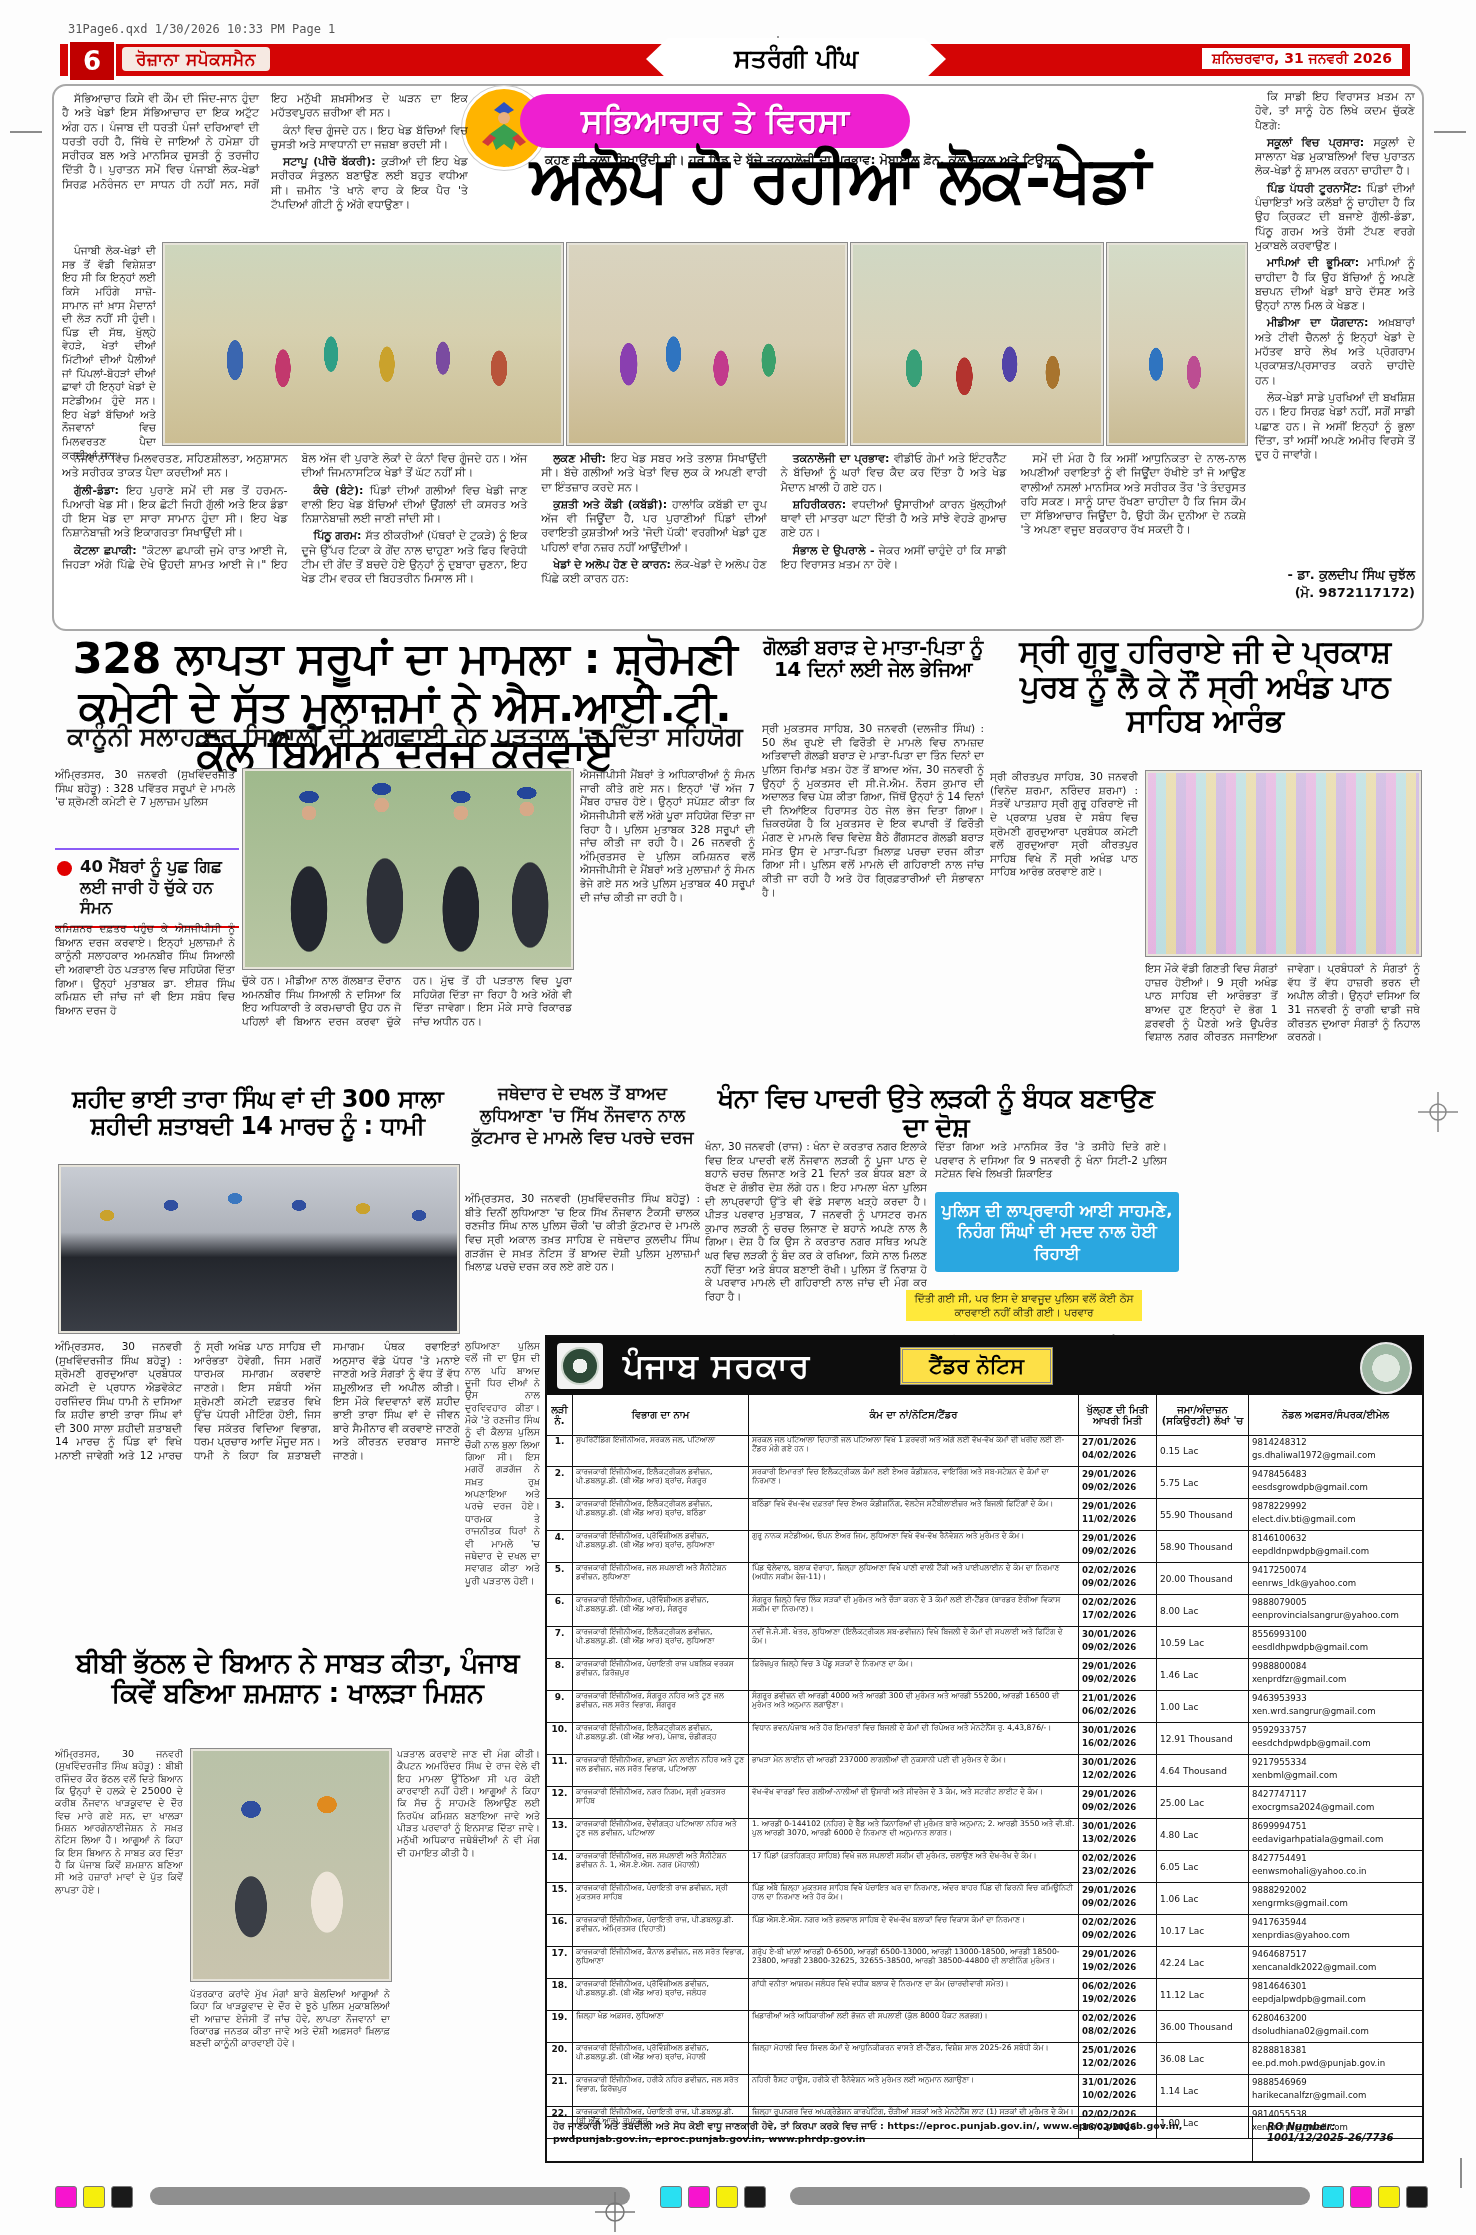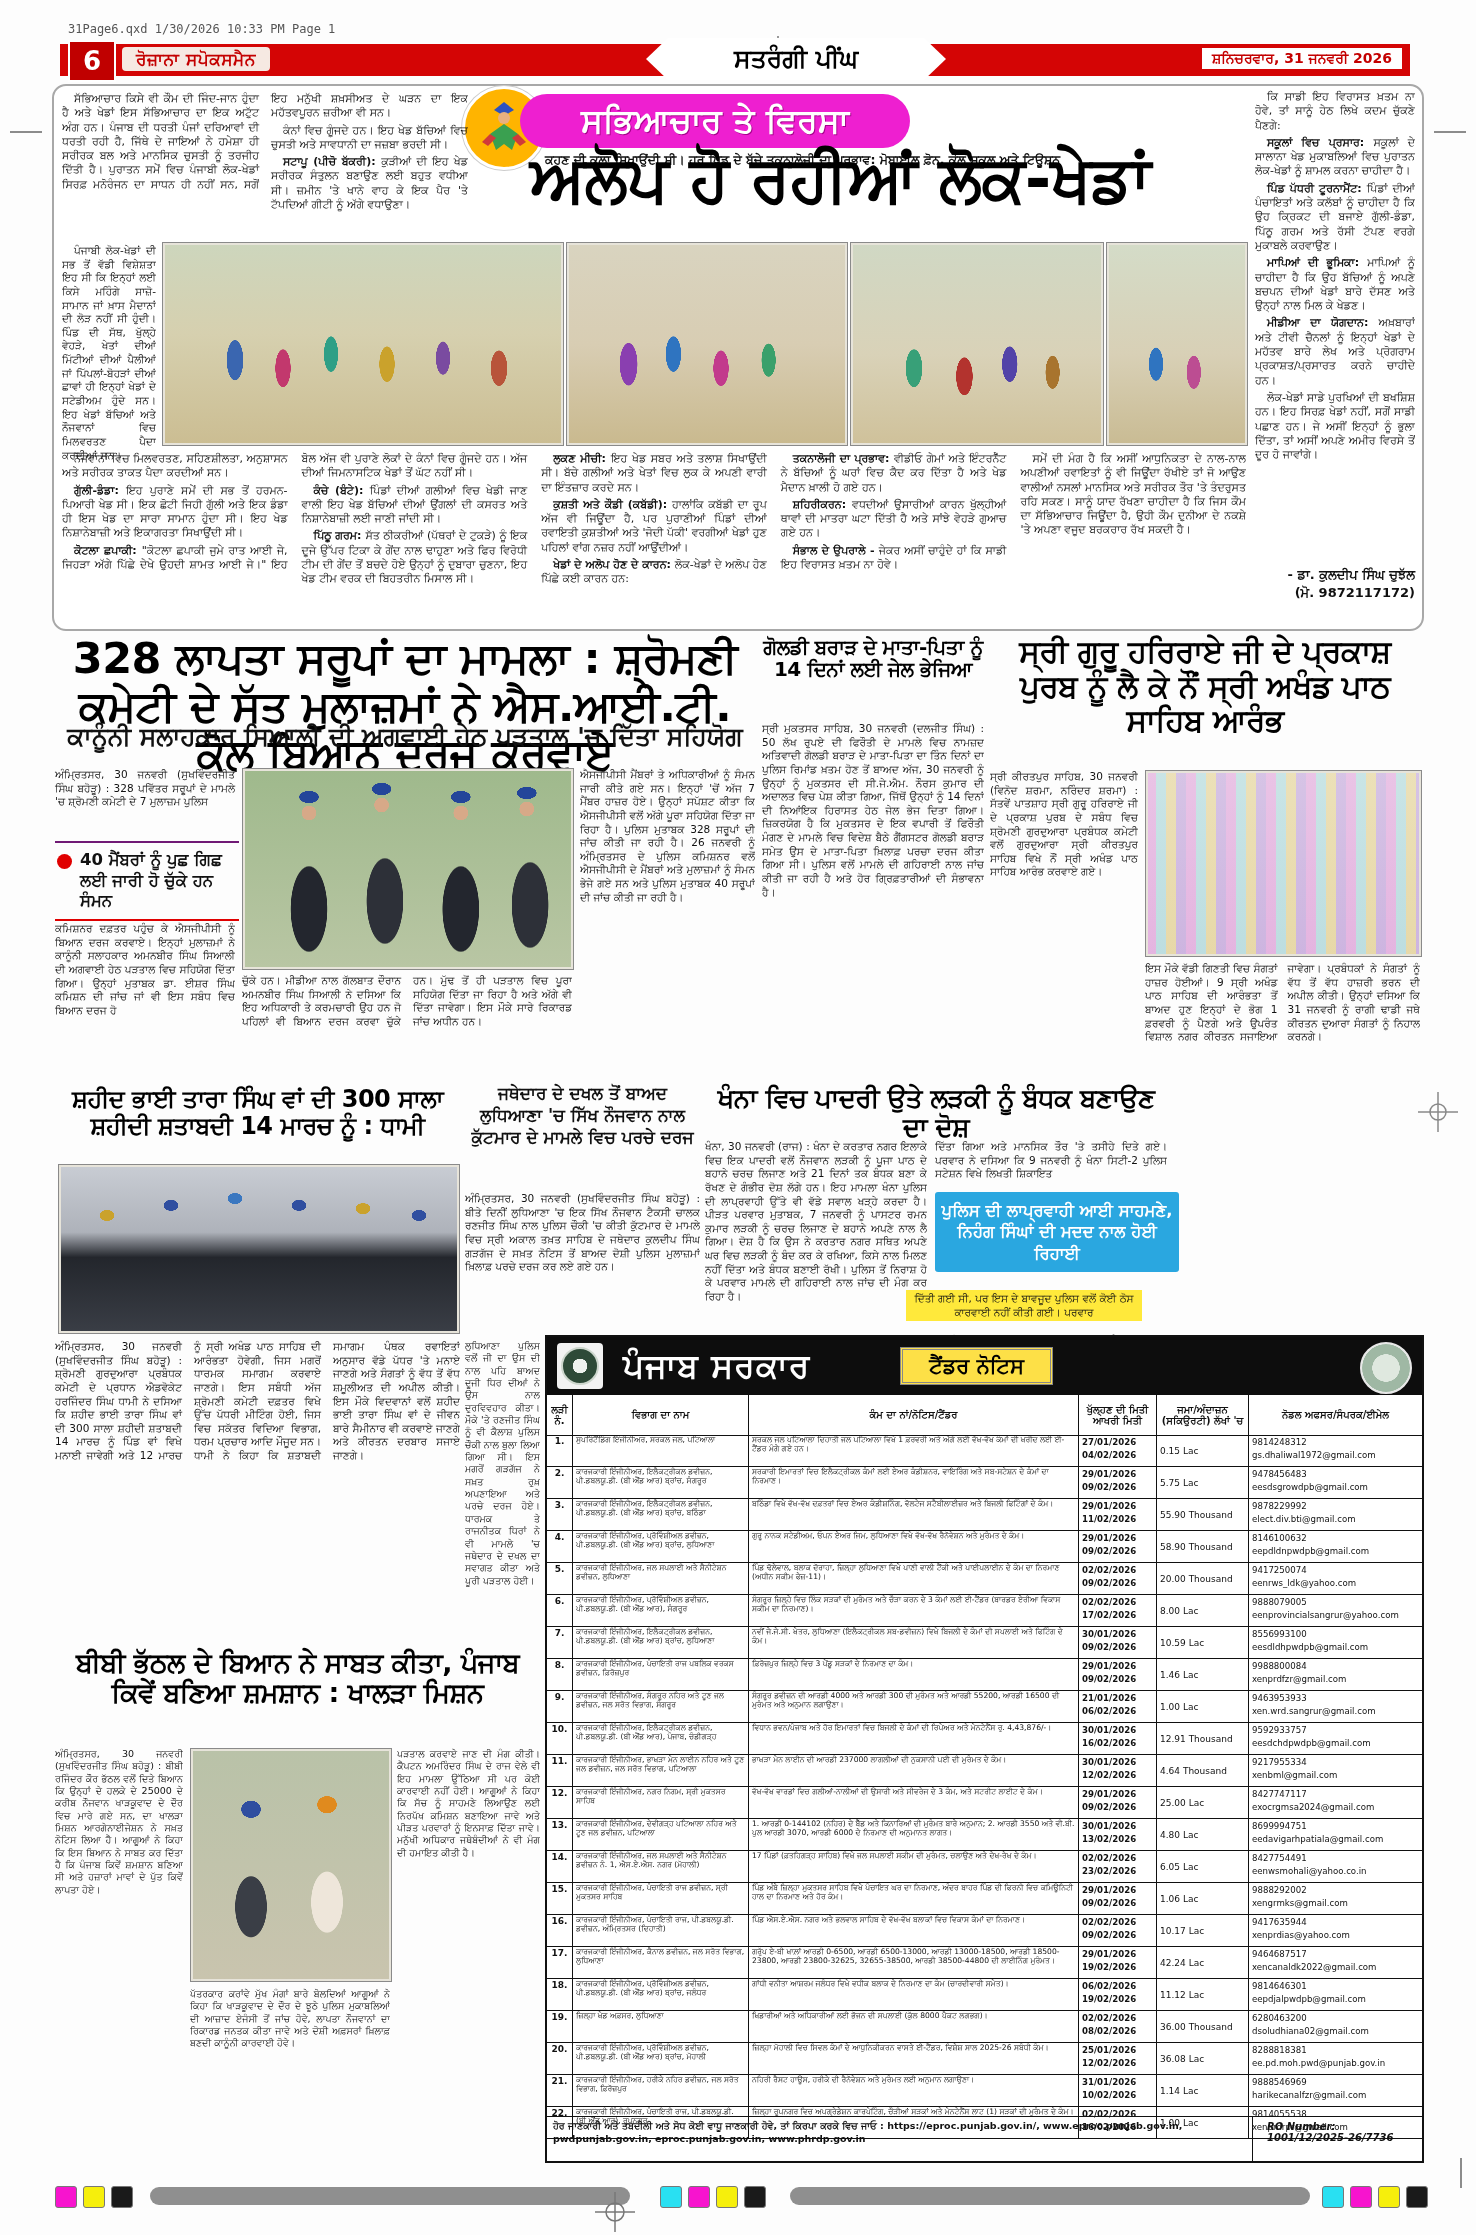--- a/index.html
+++ b/index.html
@@ -101,21 +101,21 @@
      radial-gradient(26px 50px at 68% 66%,#eee6da 0 60%,transparent 62%),
      linear-gradient(180deg,#b9c2a8 0%,#c9c4ae 100%);}
   .ph-baby{background:
      radial-gradient(30px 26px at 50% 30%,#e7b58e 0 60%,transparent 62%),
      radial-gradient(40px 20px at 50% 22%,#2a2523 0 60%,transparent 62%),
      radial-gradient(55px 50px at 50% 74%,#c6122a 0 60%,transparent 62%),
      linear-gradient(180deg,#4a4440 0%,#6a5f58 60%,#8a7b6e 100%);}
   
   .headline{font-weight:800;color:#000;line-height:1.12;text-align:center;letter-spacing:-.5px;}
   .subhead{font-weight:bold;text-align:center;}
-  .callout{border-top:2px solid #701a75;border-bottom:2px solid #e00000;margin:15px 0;padding:7px 2px;
+  .callout{border-top:2px solid #8b5cf6;border-bottom:2px solid #e00000;margin:22px 0;padding:7px 2px;
      display:flex;gap:8px;align-items:flex-start;}
   .callout .dot{flex:0 0 15px;width:15px;height:15px;border-radius:50%;background:#e00000;margin-top:4px;}
   .callout .ctext{font-size:16.5px;font-weight:bold;line-height:1.25;}
   .bluebox{background:#2aa7e0;color:#fff;font-weight:bold;font-size:16.5px;line-height:1.3;text-align:center;
      padding:8px 6px;border-radius:3px;}
   .yellowline{background:#ffe93b;font-size:10.5px;line-height:1.3;padding:2px;}
   
   .bday{border:2px solid #222;background:#fff;}
   .bday-title{color:#d40000;font-size:21px;font-weight:800;text-align:center;margin-top:4px;}
   .bday-cap{font-size:12px;font-weight:bold;text-align:center;line-height:1.35;}

